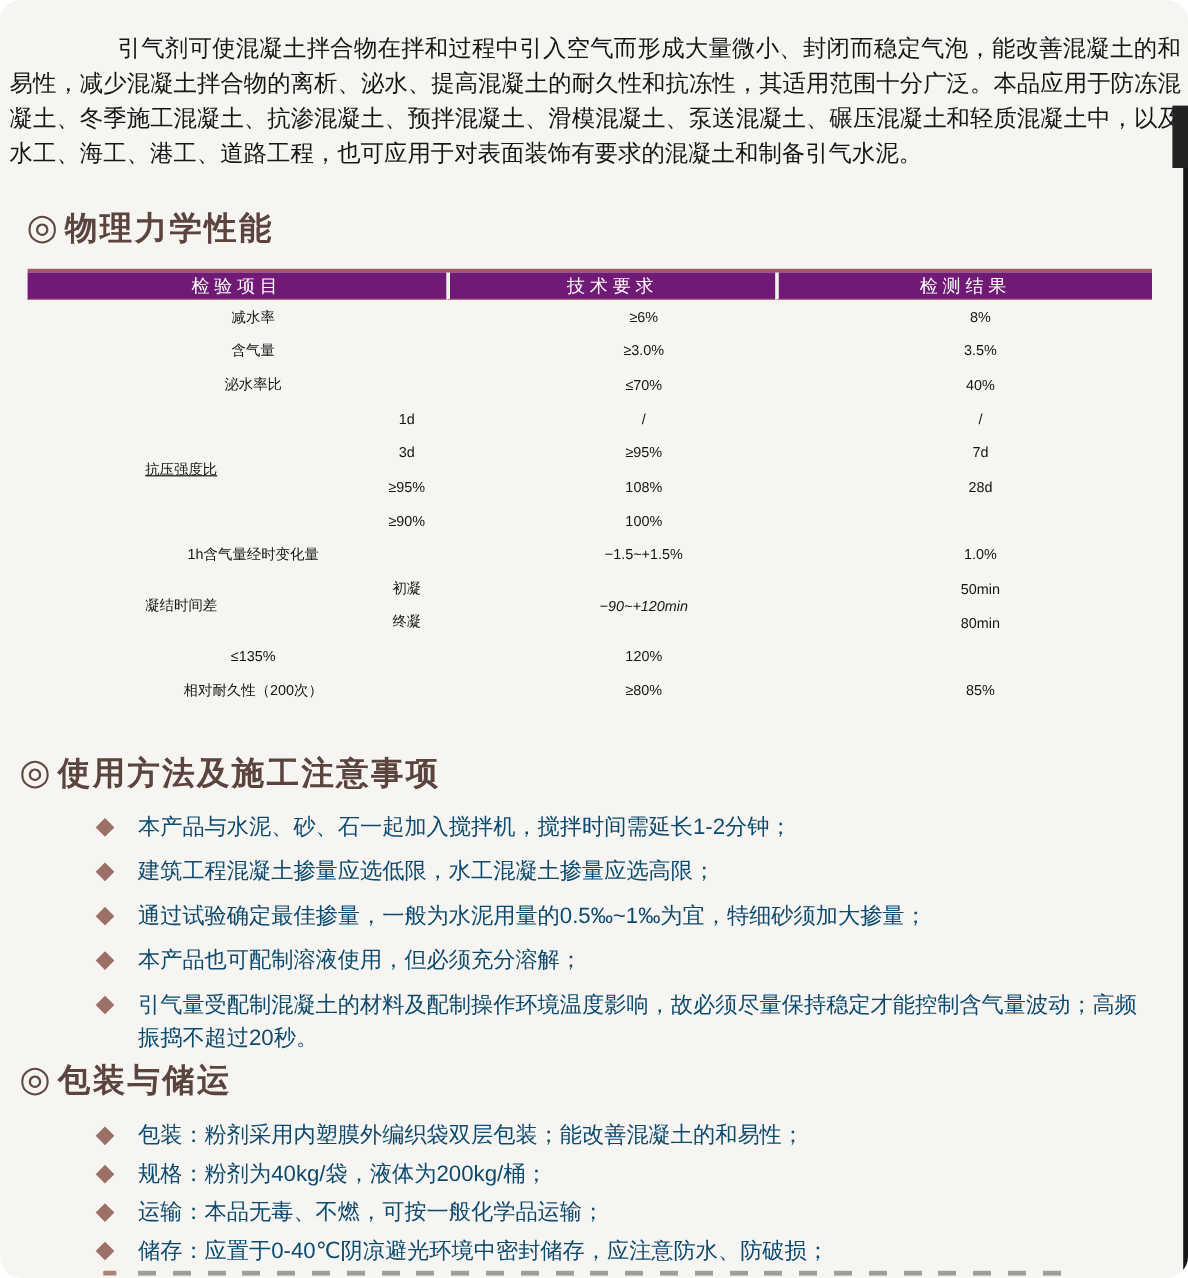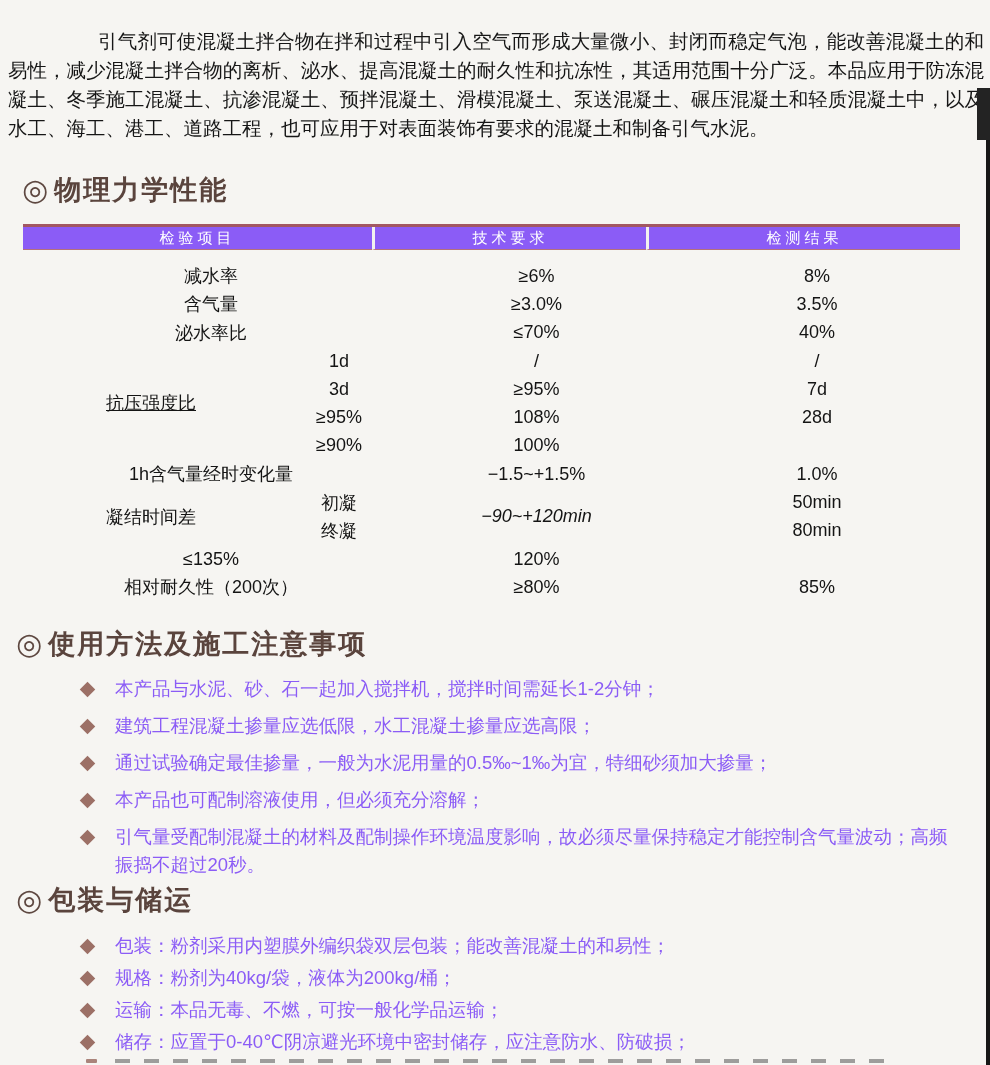--- a/index.html
+++ b/index.html
@@ -1,20 +1,21 @@
 <!DOCTYPE html>
 <html><head>
 <meta charset="utf-8">
 <style>
   * { margin:0; padding:0; box-sizing:border-box; }
   html, body { background:#ffffff; }
   .page {
     position:relative; width:990px; height:1065px; overflow:hidden;
     background:#f6f5f2; color:#1e1e1e;
     font-family:"Liberation Sans","DejaVu Sans",sans-serif;
+    border-radius:18px;
   }
 
   
   .intro {
     position:absolute; top:27px; left:8px; width:976px;
     font-size:19.5px; line-height:29px; text-align:justify;
     text-indent:90px; color:#161616; font-weight:500;
   }
 
   
@@ -22,46 +23,46 @@
   .sec-h .marker { font-size:30px; line-height:30px; color:#5e4841; margin-right:6px; }
   .sec-h .t { font-size:27px; font-weight:bold; letter-spacing:2px; }
   #h-physical  { top:172px; left:22px; }
   #h-usage     { top:626px; left:16px; }
   #h-packaging { top:882px; left:16px; }
 
   
   .tbl { position:absolute; left:23px; top:224px; width:937px; }
   .thead { display:flex; height:26px; border-top:3px solid #a25762; }
   .th {
-    background:#8b5cf6; color:#ffffff; font-size:15px; letter-spacing:4px;
+    background:#701a75; color:#ffffff; font-size:15px; letter-spacing:4px;
     display:flex; align-items:center; justify-content:center;
     border-bottom:1px solid #b5707b;
   }
   .th:nth-child(1){ width:376px; }
   .th:nth-child(2){ width:295px; border-left:3px solid #f2f1ee; }
   .th:nth-child(3){ width:338px; border-left:3px solid #f2f1ee; }
-  .tbody { padding-top:12px; font-size:18px; color:#141414; }
+  .tbody { padding-top:0; font-size:12px; color:#141414; }
   .trow {
     display:grid; grid-template-columns:376px 275px 286px;
     height:28.3px; align-items:center; text-align:center;
   }
   .tgroup {
     display:grid; grid-template-columns:256px 120px 275px 286px;
     grid-auto-rows:28.3px; align-items:center; text-align:center;
   }
   .gname { grid-column:1; }
   .g4 .gname { grid-row:1 / span 4;text-decoration:underline; }
   .g2 .gname { grid-row:1 / span 2; }
   .g2 .span2 { grid-column:3; grid-row:1 / span 2;font-style:italic; }
 
   
   .list { position:absolute; left:82px; width:875px; }
   #usage-list { top:675px; }
   #pack-list  { top:932px; }
-  .li { display:flex; margin-bottom:9px; font-size:18.5px; line-height:28px; color:#8b5cf6; }
+  .li { display:flex; margin-bottom:9px; font-size:18.5px; line-height:28px; color:#0c4a6e; }
   #pack-list .li { margin-bottom:4px; }
   .diam {
     flex:0 0 auto; width:11px; height:11px; background:#9c7066;
     transform:rotate(45deg); margin:9px 22px 0 0;
   }
   .li .txt { flex:1 1 auto; }
 
   
   .cutoff { position:absolute; left:84px; top:1058px; width:810px; height:7px; }
   .cutoff .frag-diam { position:absolute; left:2px; top:1px; width:11px; height:4px; background:rgba(156,112,102,.85); border-radius:1px; }

